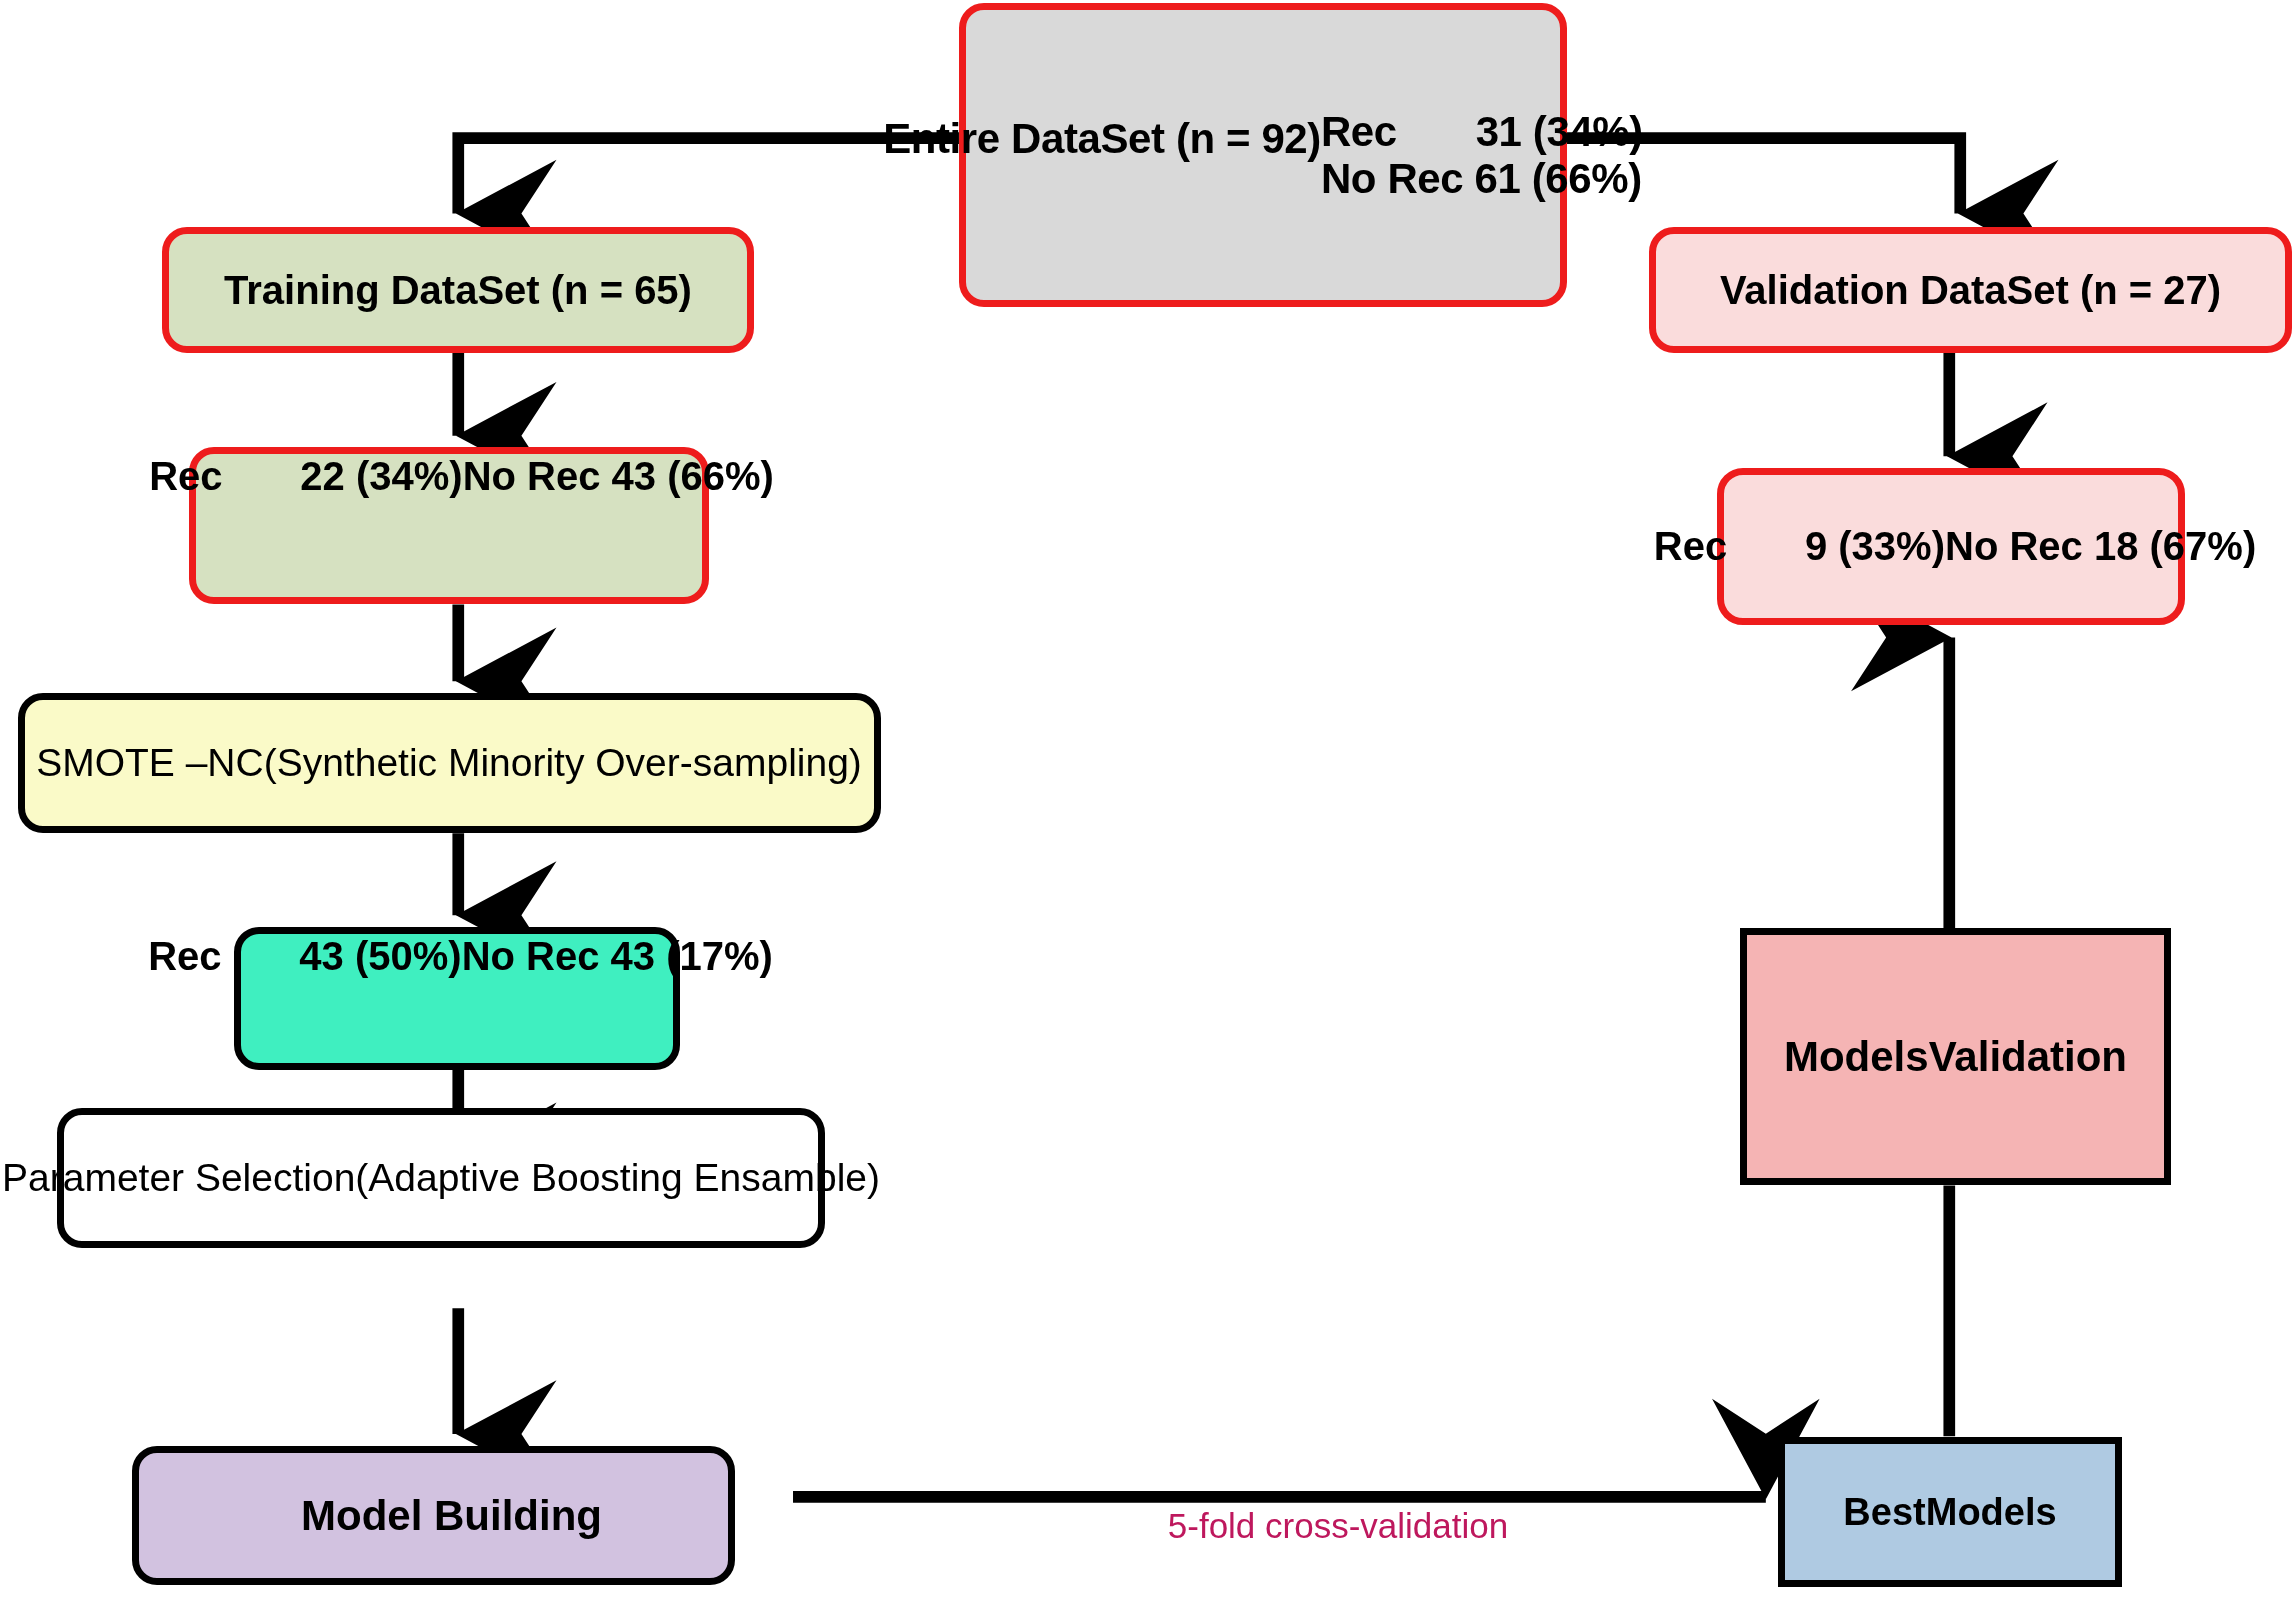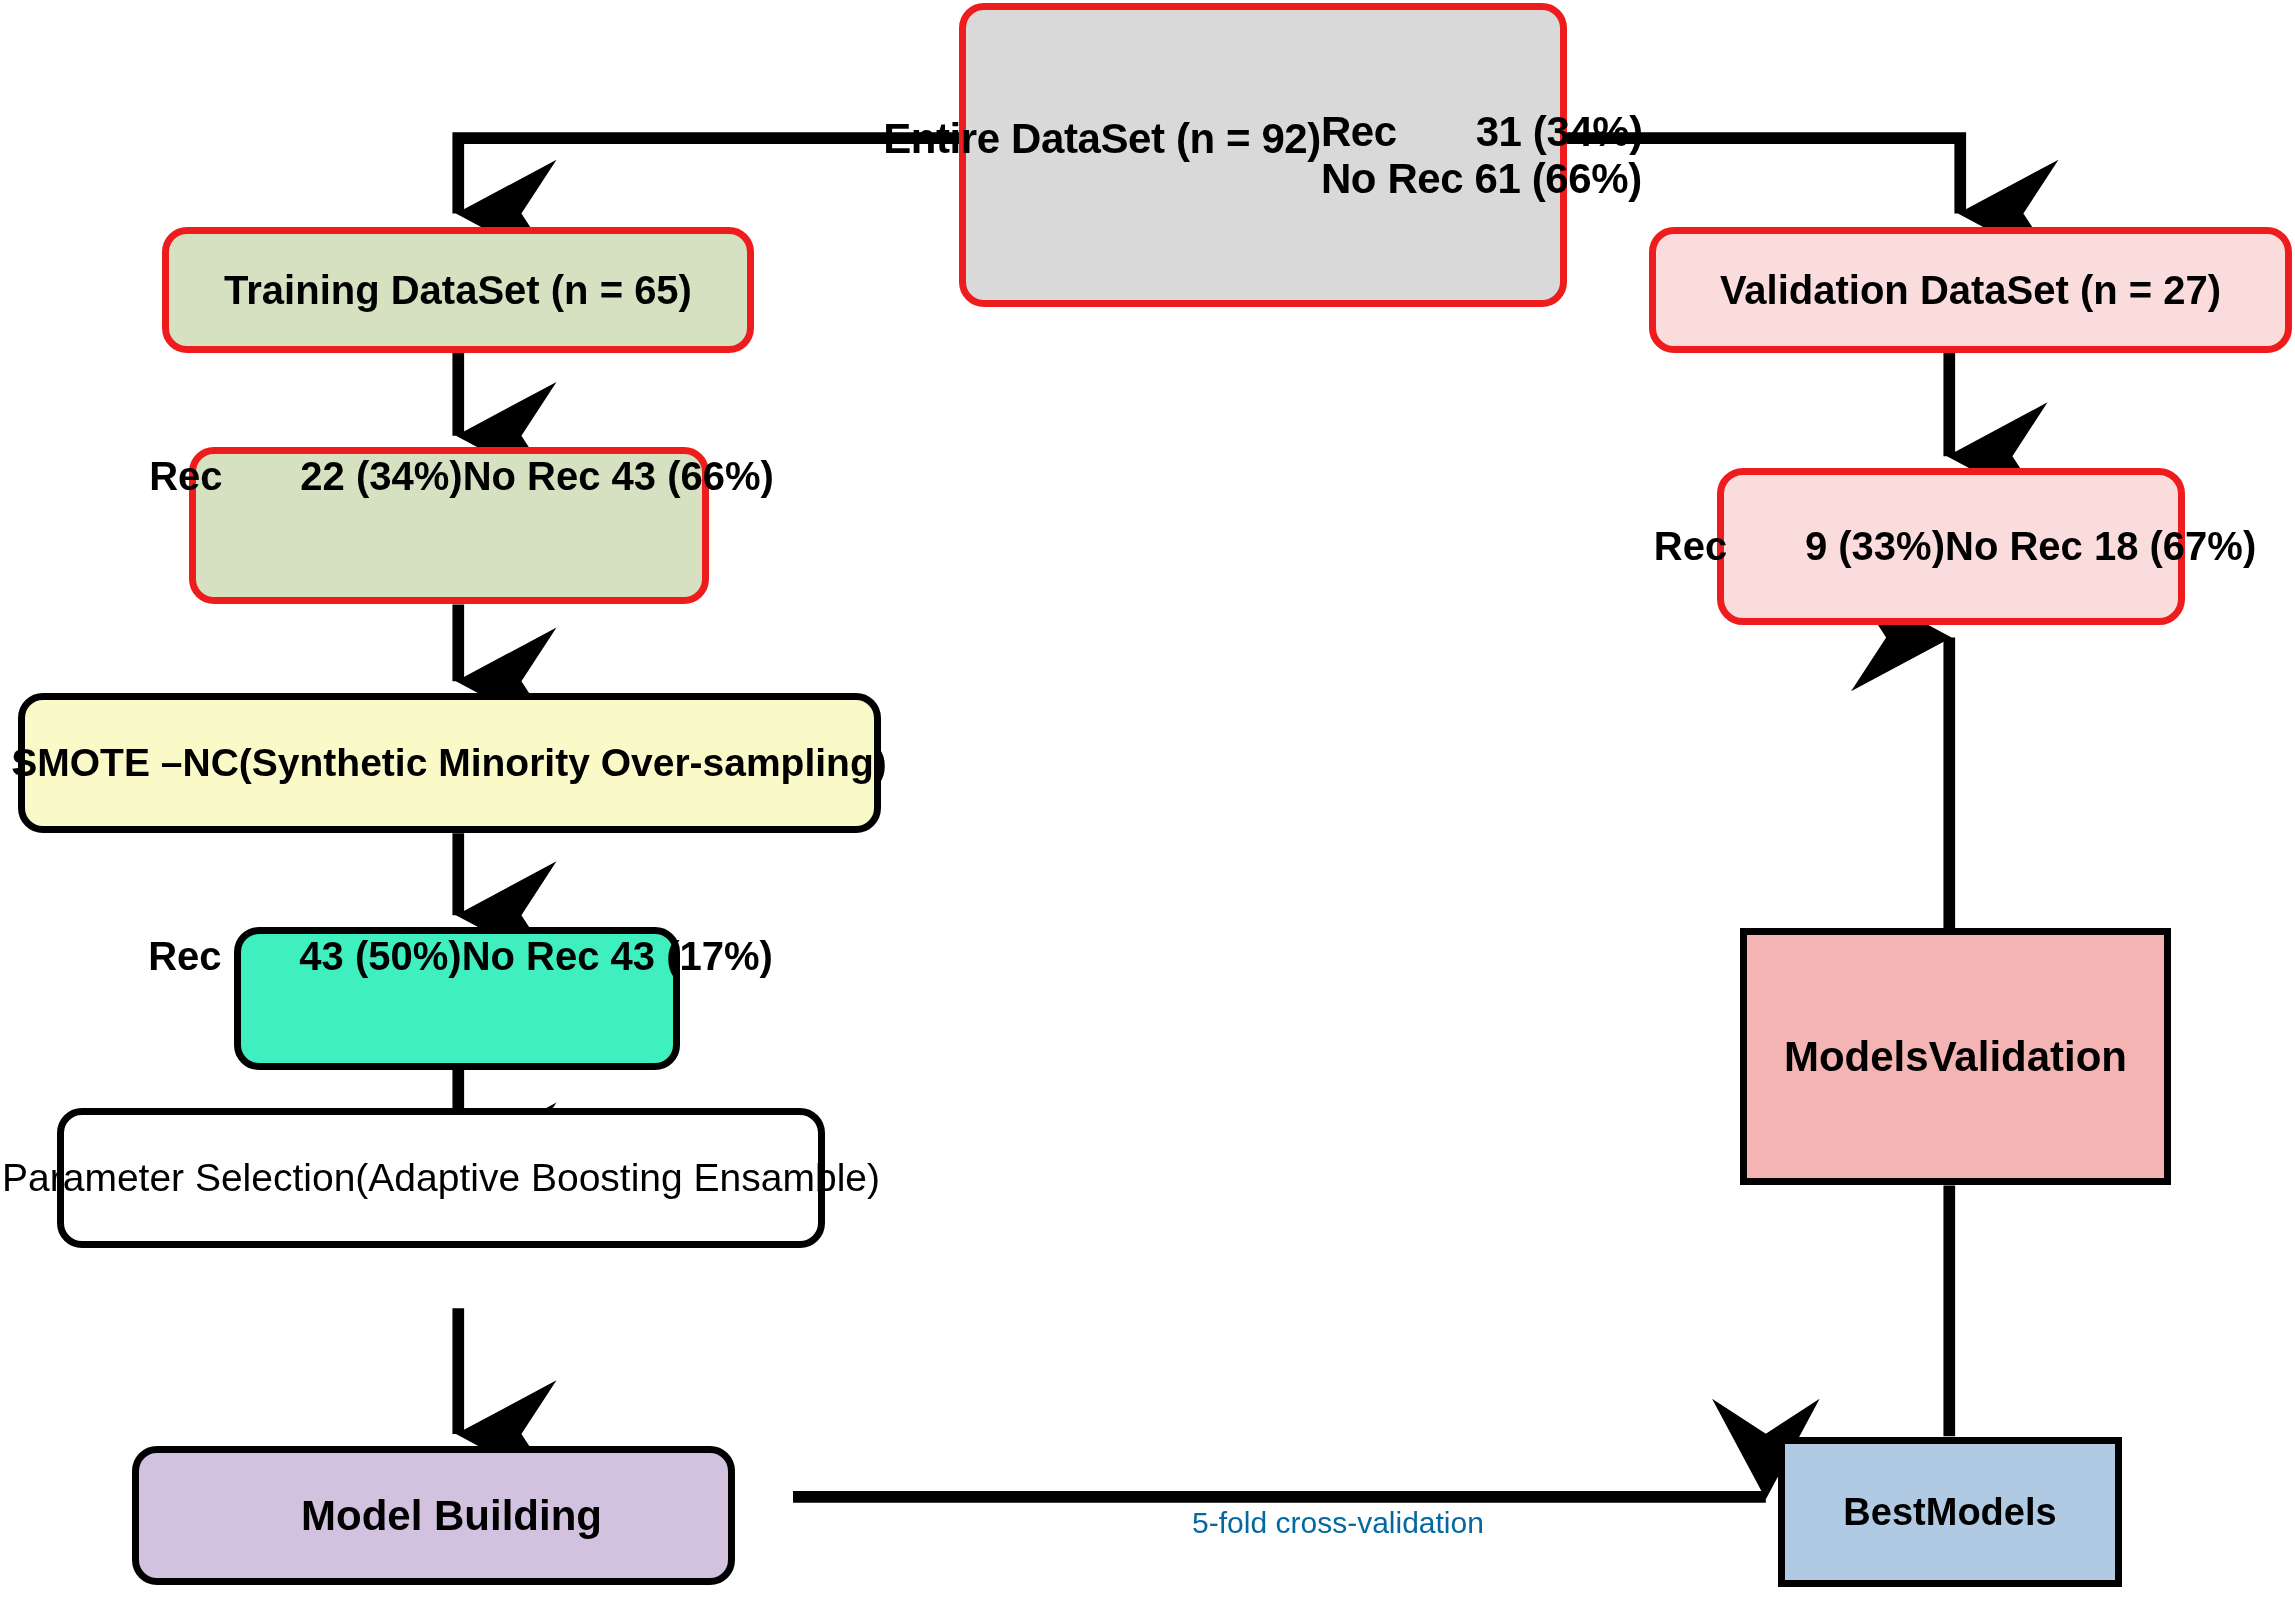--- a/index.html
+++ b/index.html
@@ -95,21 +95,21 @@
     font-weight: bold;
     font-size: 40px;
     align-items: center;
     padding-left: 8px;
     border-radius: 26px;
   }
 
   #node-smote {
     left: 17.5px; top: 693px; width: 863px; height: 140px;
     background: #FAFAC8;
-    font-weight: bold;
+    font-weight: normal;
     font-size: 39px;
   }
 
   #node-balanced-stats {
     left: 234px; top: 927px; width: 446px; height: 143px;
     background: #3FEFC0;
     font-weight: bold;
     font-size: 40px;
     align-items: flex-start;
     padding-left: 7px;
@@ -143,23 +143,23 @@
     font-weight: bold;
     font-size: 38px;
   }
 
   #label-cross-validation {
     position: absolute;
     left: 1075px;
     top: 1506px;
     width: 526px;
     text-align: center;
-    font-size: 30px;
+    font-size: 35px;
     font-weight: normal;
-    color: #0369a1;
+    color: #be185d;
     z-index: 2;
     white-space: nowrap;
   }
 
   .stat-row { display: block; white-space: pre; }
 </style>
 </head>
 <body>
 
 <div id="canvas">

